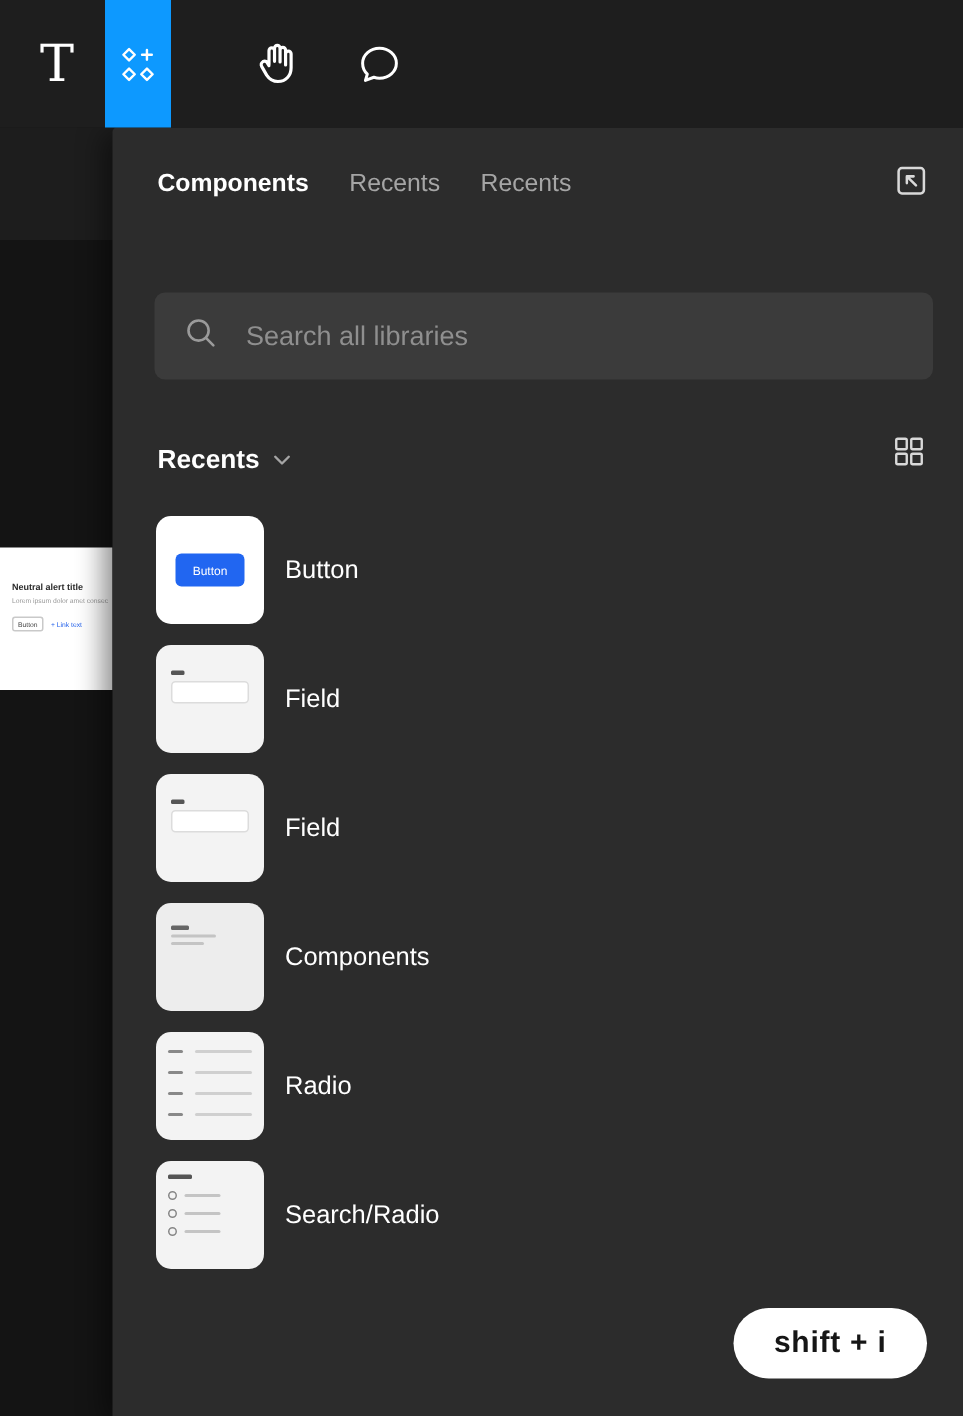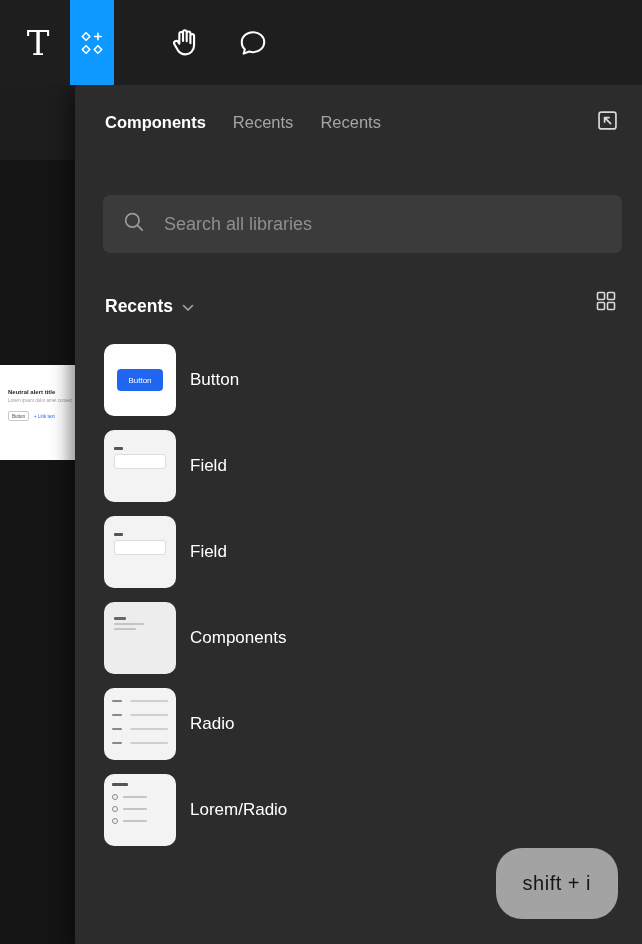--- a/index.html
+++ b/index.html
@@ -138,22 +138,22 @@
 
   
   .t-radio-thumb { background: #f3f3f3; }
   .rd-title { left: 8px; top: 9px; width: 16px; height: 2.5px; background: #555; }
   .rd-circle { position: absolute; left: 8px; width: 6px; height: 6px; border: 1.5px solid #888; border-radius: 50%; }
   .rd-line { width: 24px; height: 2px; background: #c4c4c4; left: 19px; }
 
   
   .shortcut-pill {
     position: absolute; right: 24px; bottom: 25px; z-index: 8;
-    background: #a3a3a3; color: #161616; border-radius: 26px;
-    padding: 24px 27px; font-size: 20px; font-weight: 400; letter-spacing: .5px;
+    background: #ffffff; color: #161616; border-radius: 26px;
+    padding: 12px 27px; font-size: 20px; font-weight: 700; letter-spacing: .5px;
   }
 </style>
 </head>
 <body>
 
 <div class="canvas-band"></div>
 <div class="canvas-alert-card">
   <div class="ac-title">Neutral alert title</div>
   <div class="ac-body">Lorem ipsum dolor amet consec</div>
   <div class="ac-row">
@@ -295,19 +295,19 @@
     <div class="row">
       <div class="thumb t-radio-thumb">
         <div class="bar rd-title"></div>
         <div class="rd-circle" style="top:20px"></div>
           <div class="bar rd-line" style="top:22px"></div>
         <div class="rd-circle" style="top:32px"></div>
           <div class="bar rd-line" style="top:34px"></div>
         <div class="rd-circle" style="top:44px"></div>
           <div class="bar rd-line" style="top:46px"></div>
       </div>
-      <div class="row-label">Lorem/Radio</div>
+      <div class="row-label">Search/Radio</div>
     </div>
 
   </div>
 </div>
 
 <div class="shortcut-pill">shift + i</div>
 
 </body></html>

